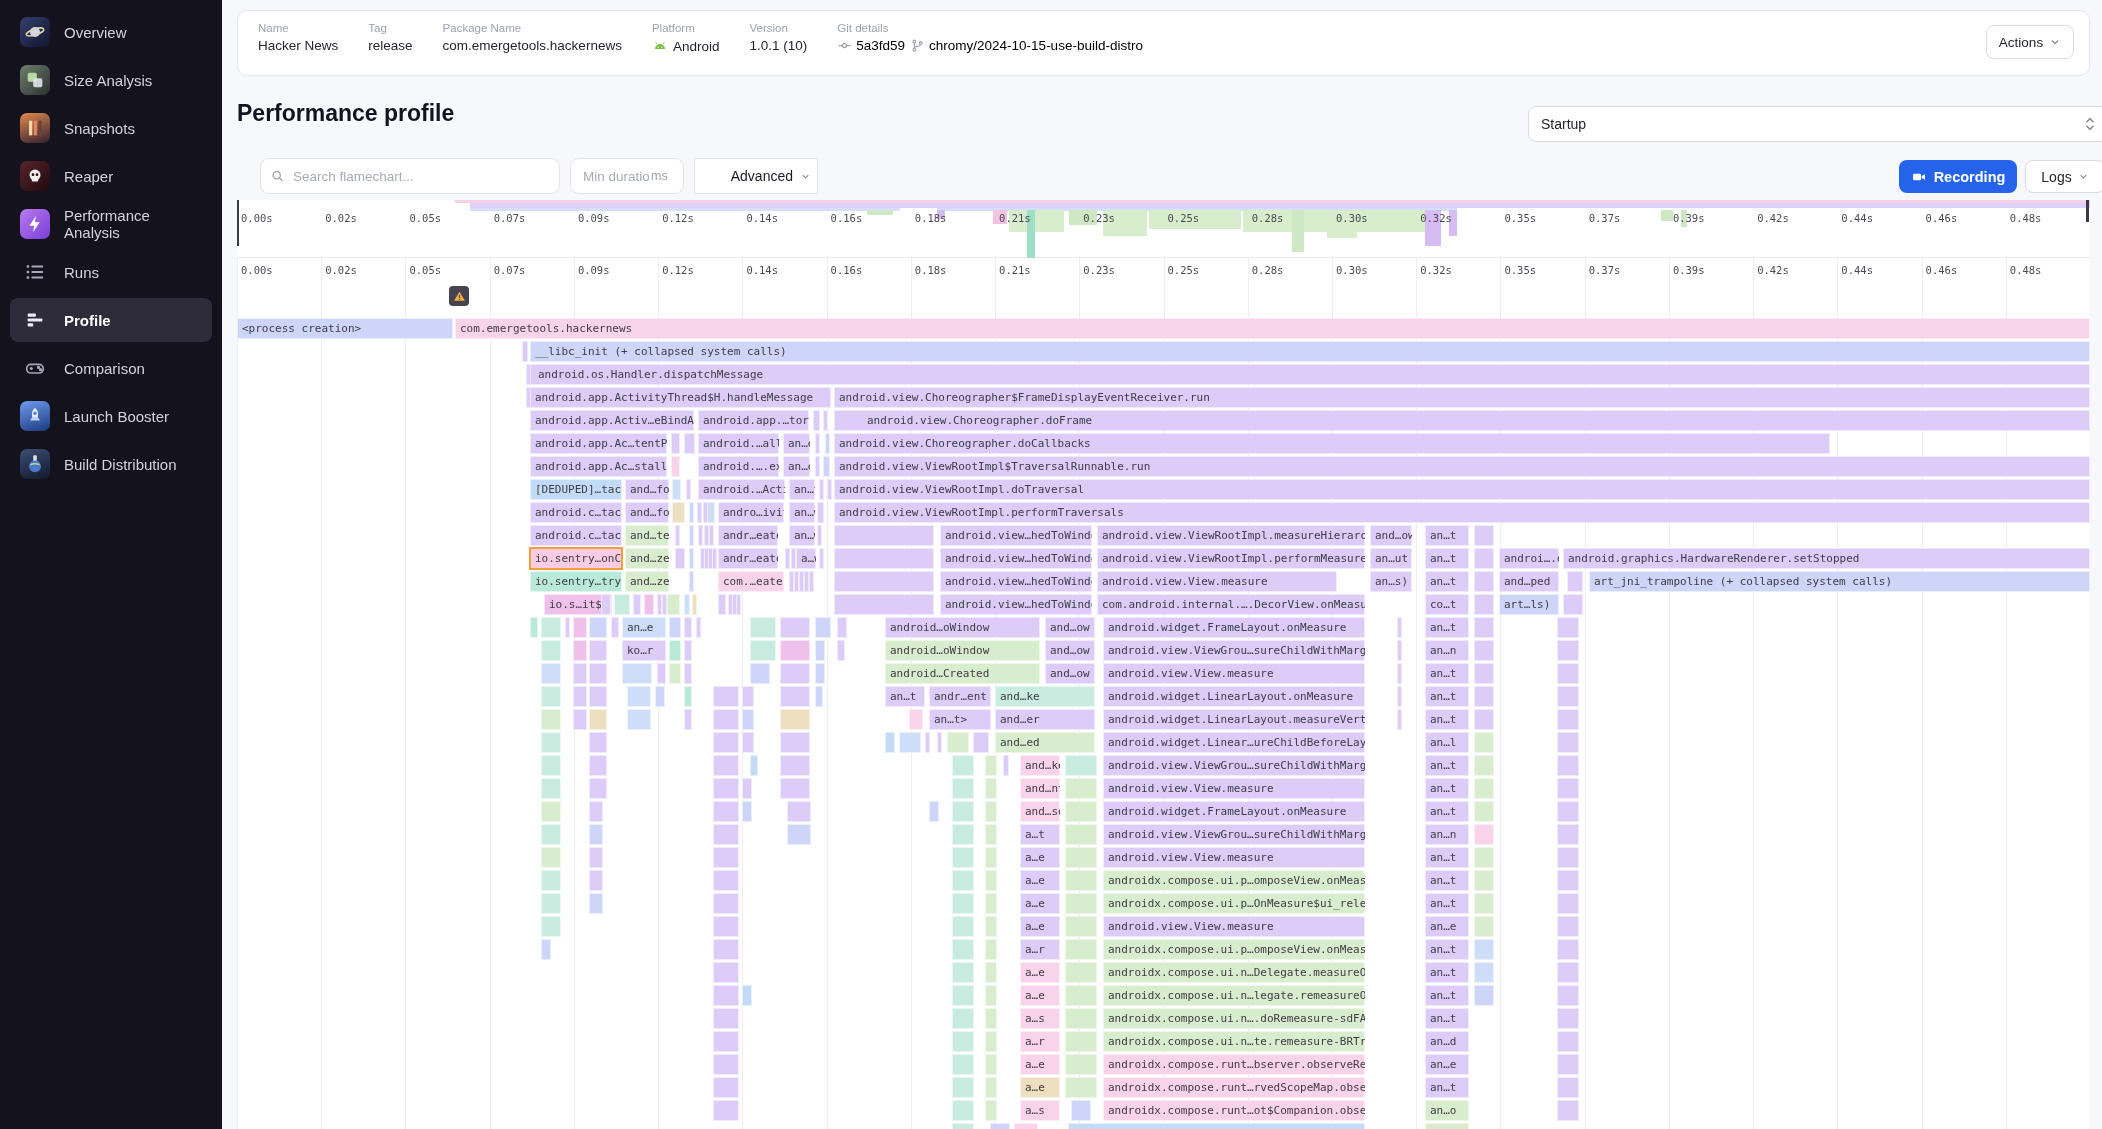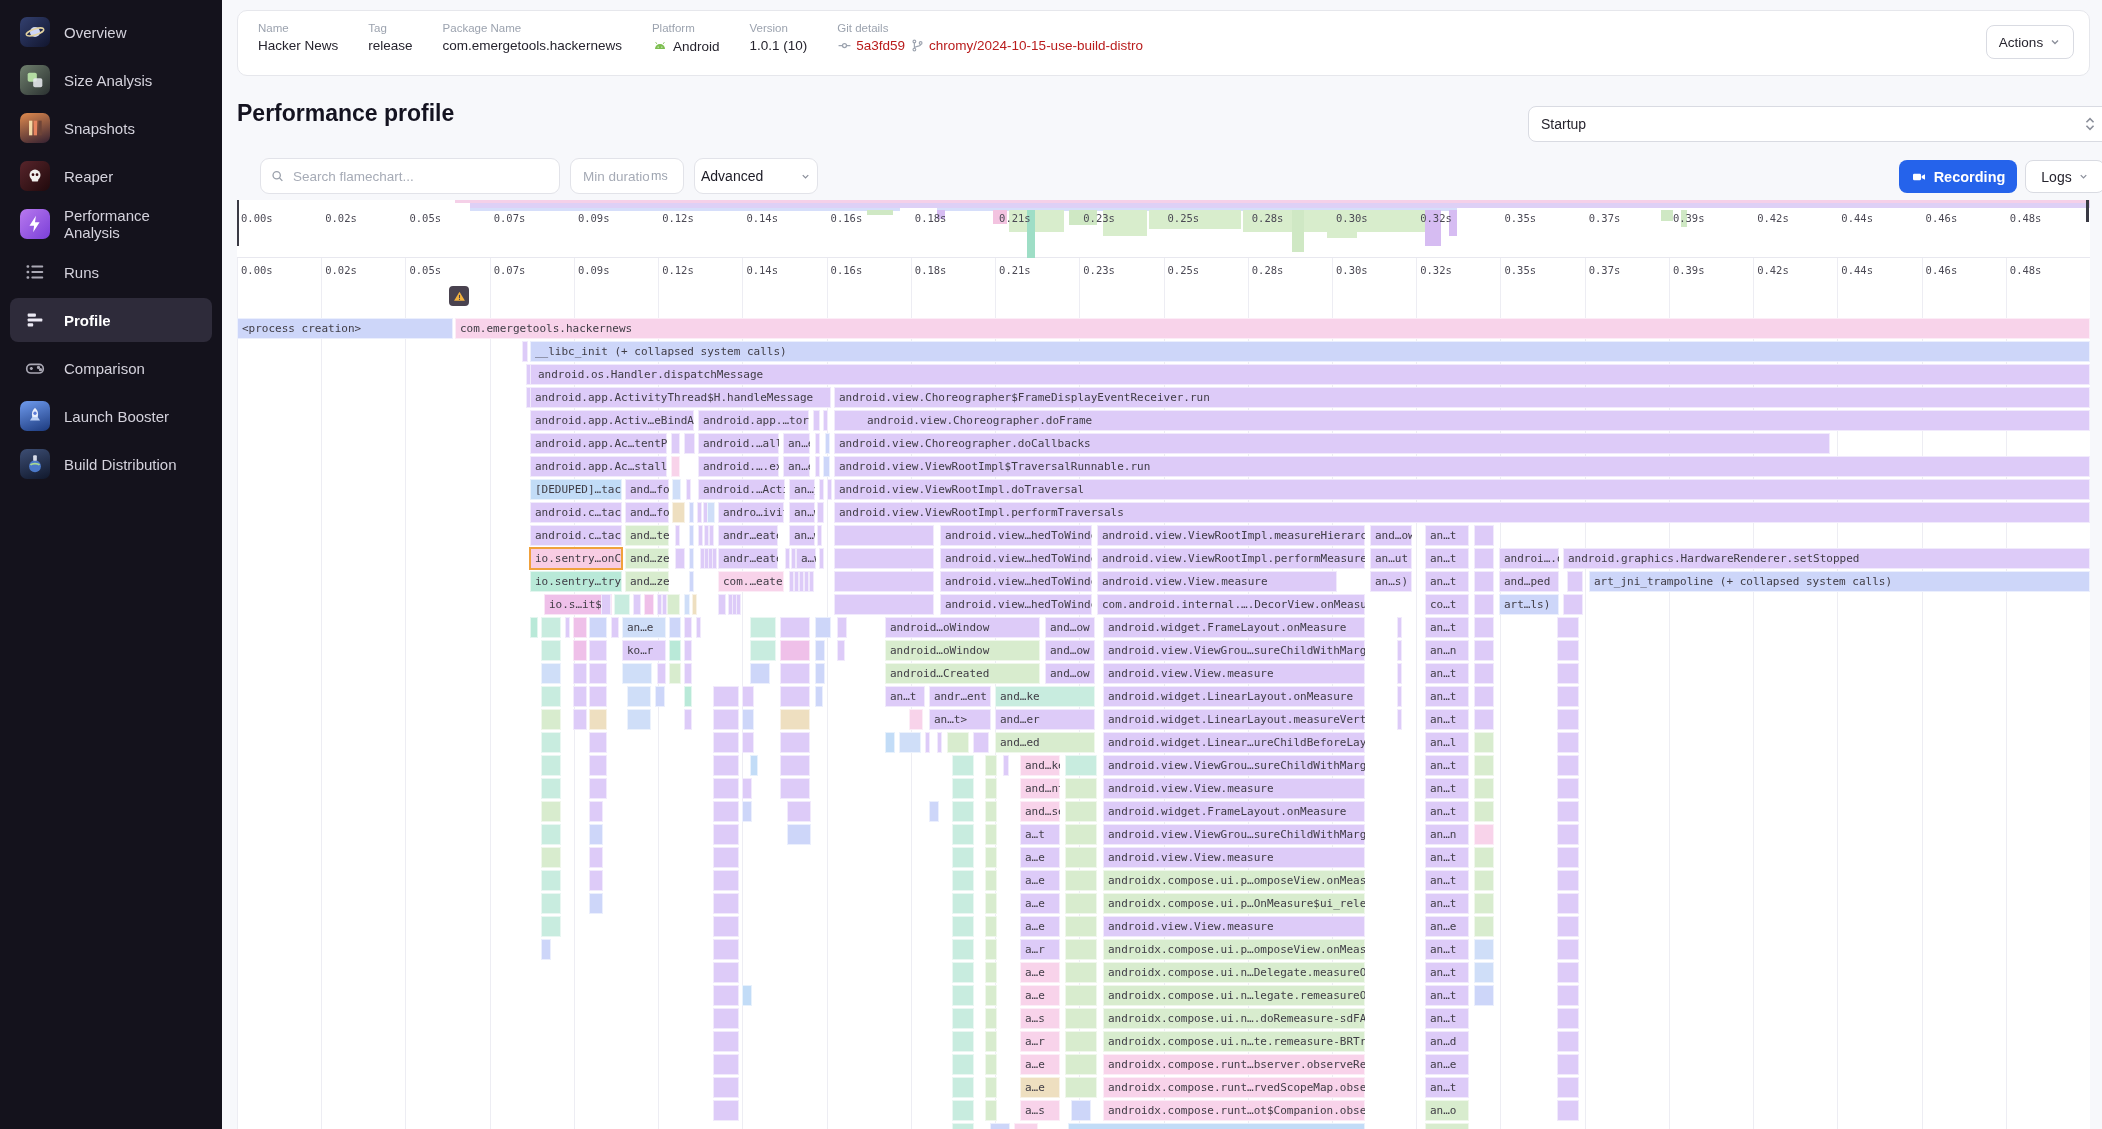--- a/index.html
+++ b/index.html
@@ -18,33 +18,33 @@
   .appicon-snapshots{background:linear-gradient(160deg,#e08a4e,#342031);}
   .appicon-reaper{background:linear-gradient(135deg,#58252b,#20090c);}
   .appicon-bolt{background:linear-gradient(135deg,#b879ee,#7a3fd8);}
   .appicon-rocket{background:linear-gradient(160deg,#6f9bee,#1c3a7e);}
   .appicon-earth{background:linear-gradient(160deg,#3d4e74,#10182c);}
   
   .main{position:absolute;left:222px;top:0;width:1880px;height:1129px;}
   .meta-card{position:absolute;left:15px;top:10px;width:1853px;height:66px;background:#ffffff;border:1px solid #e6e7ec;border-radius:10px;padding:11px 20px;display:flex;gap:30px;}
   .meta-field .lbl{font-size:11.5px;color:#9ca3af;margin-bottom:4px;}
   .meta-field .val{font-size:13.5px;color:#26242e;display:flex;align-items:center;gap:5px;}
-  .meta-link{color:#b91c1c;display:flex;align-items:center;gap:4px;cursor:pointer;justify-content:flex-end;}
+  .meta-link{color:#000000;display:flex;align-items:center;gap:4px;cursor:pointer;justify-content:flex-end;}
   .git-vals{display:flex;gap:14px;}
   .actions-btn{position:absolute;right:16px;top:15px;height:34px;width:88px;background:#fff;border:1px solid #d9dbe2;border-radius:8px;display:flex;align-items:center;justify-content:center;gap:6px;font-size:13.5px;color:#26242e;cursor:pointer;}
   .page-title{position:absolute;left:15px;top:100px;font-size:23px;font-weight:bold;color:#141320;margin:0;}
   .profile-select{position:absolute;left:1286px;top:106px;width:582px;height:36px;background:#fff;border:1px solid #d9dbe2;border-radius:8px;display:flex;align-items:center;padding:0 12px;font-size:14px;color:#26242e;cursor:pointer;justify-content:space-between;margin-left:20px;}
   .controls{position:absolute;left:15px;top:158px;width:1853px;height:38px;}
   .search-box{position:absolute;left:23px;top:0;width:300px;height:36px;border:1px solid #e2e3e9;border-radius:9px;background:#fff;display:flex;align-items:center;padding:0 10px;gap:7px;}
   .search-box input{border:none;outline:none;font-size:13.5px;color:#26242e;width:100%;font-family:"Liberation Sans",sans-serif;}
   .search-box input::placeholder,.mindur input::placeholder{color:#a6abb6;}
   .mindur{position:absolute;left:333px;top:0;width:114px;height:36px;border:1px solid #e2e3e9;border-radius:9px;background:#fff;display:flex;align-items:center;padding:0 10px;}
   .mindur input{border:none;outline:none;font-size:13.5px;width:70px;font-family:"Liberation Sans",sans-serif;}
   .mindur .unit{font-size:12.5px;color:#9ca3af;}
-  .advanced-btn{position:absolute;left:457px;top:0;width:124px;height:36px;background:#fff;border:1px solid #e2e3e9;border-radius:9px;display:flex;align-items:center;justify-content:space-between;gap:7px;font-size:14px;color:#1b1a24;cursor:pointer;}
+  .advanced-btn{position:absolute;left:457px;top:0;width:124px;height:36px;background:#fff;border:1px solid #e2e3e9;border-radius:1px;display:flex;align-items:center;justify-content:flex-end;gap:7px;font-size:14px;color:#1b1a24;cursor:pointer;}
   .recording-btn{position:absolute;left:1662px;top:2px;width:118px;height:33px;background:#2563eb;border:none;border-radius:8px;display:flex;align-items:center;justify-content:center;gap:7px;font-size:14.5px;font-weight:bold;color:#fff;cursor:pointer;}
   .logs-btn{position:absolute;left:1788px;top:2px;width:80px;height:33px;background:#fff;border:1px solid #d9dbe2;border-radius:8px;display:flex;align-items:center;justify-content:center;gap:6px;font-size:14px;color:#26242e;cursor:pointer;}
   
   .flame{position:absolute;left:15px;top:200px;width:1853px;height:929px;background:#ffffff;overflow:hidden;}
   .minimap{position:absolute;left:0;top:0;width:1853px;height:58px;border-bottom:1px solid #e8e8ef;cursor:col-resize;}
   .mm-bar{position:absolute;}
   .mm-marker{position:absolute;top:0;background:#3a3a44;}
   .gridlines{position:absolute;left:0;top:58px;width:1853px;height:871px;pointer-events:none;}
   .gridline{position:absolute;top:0;width:1px;height:100%;background:#ededf3;}
   .tickrow{position:absolute;left:0;width:1853px;height:16px;pointer-events:none;}

